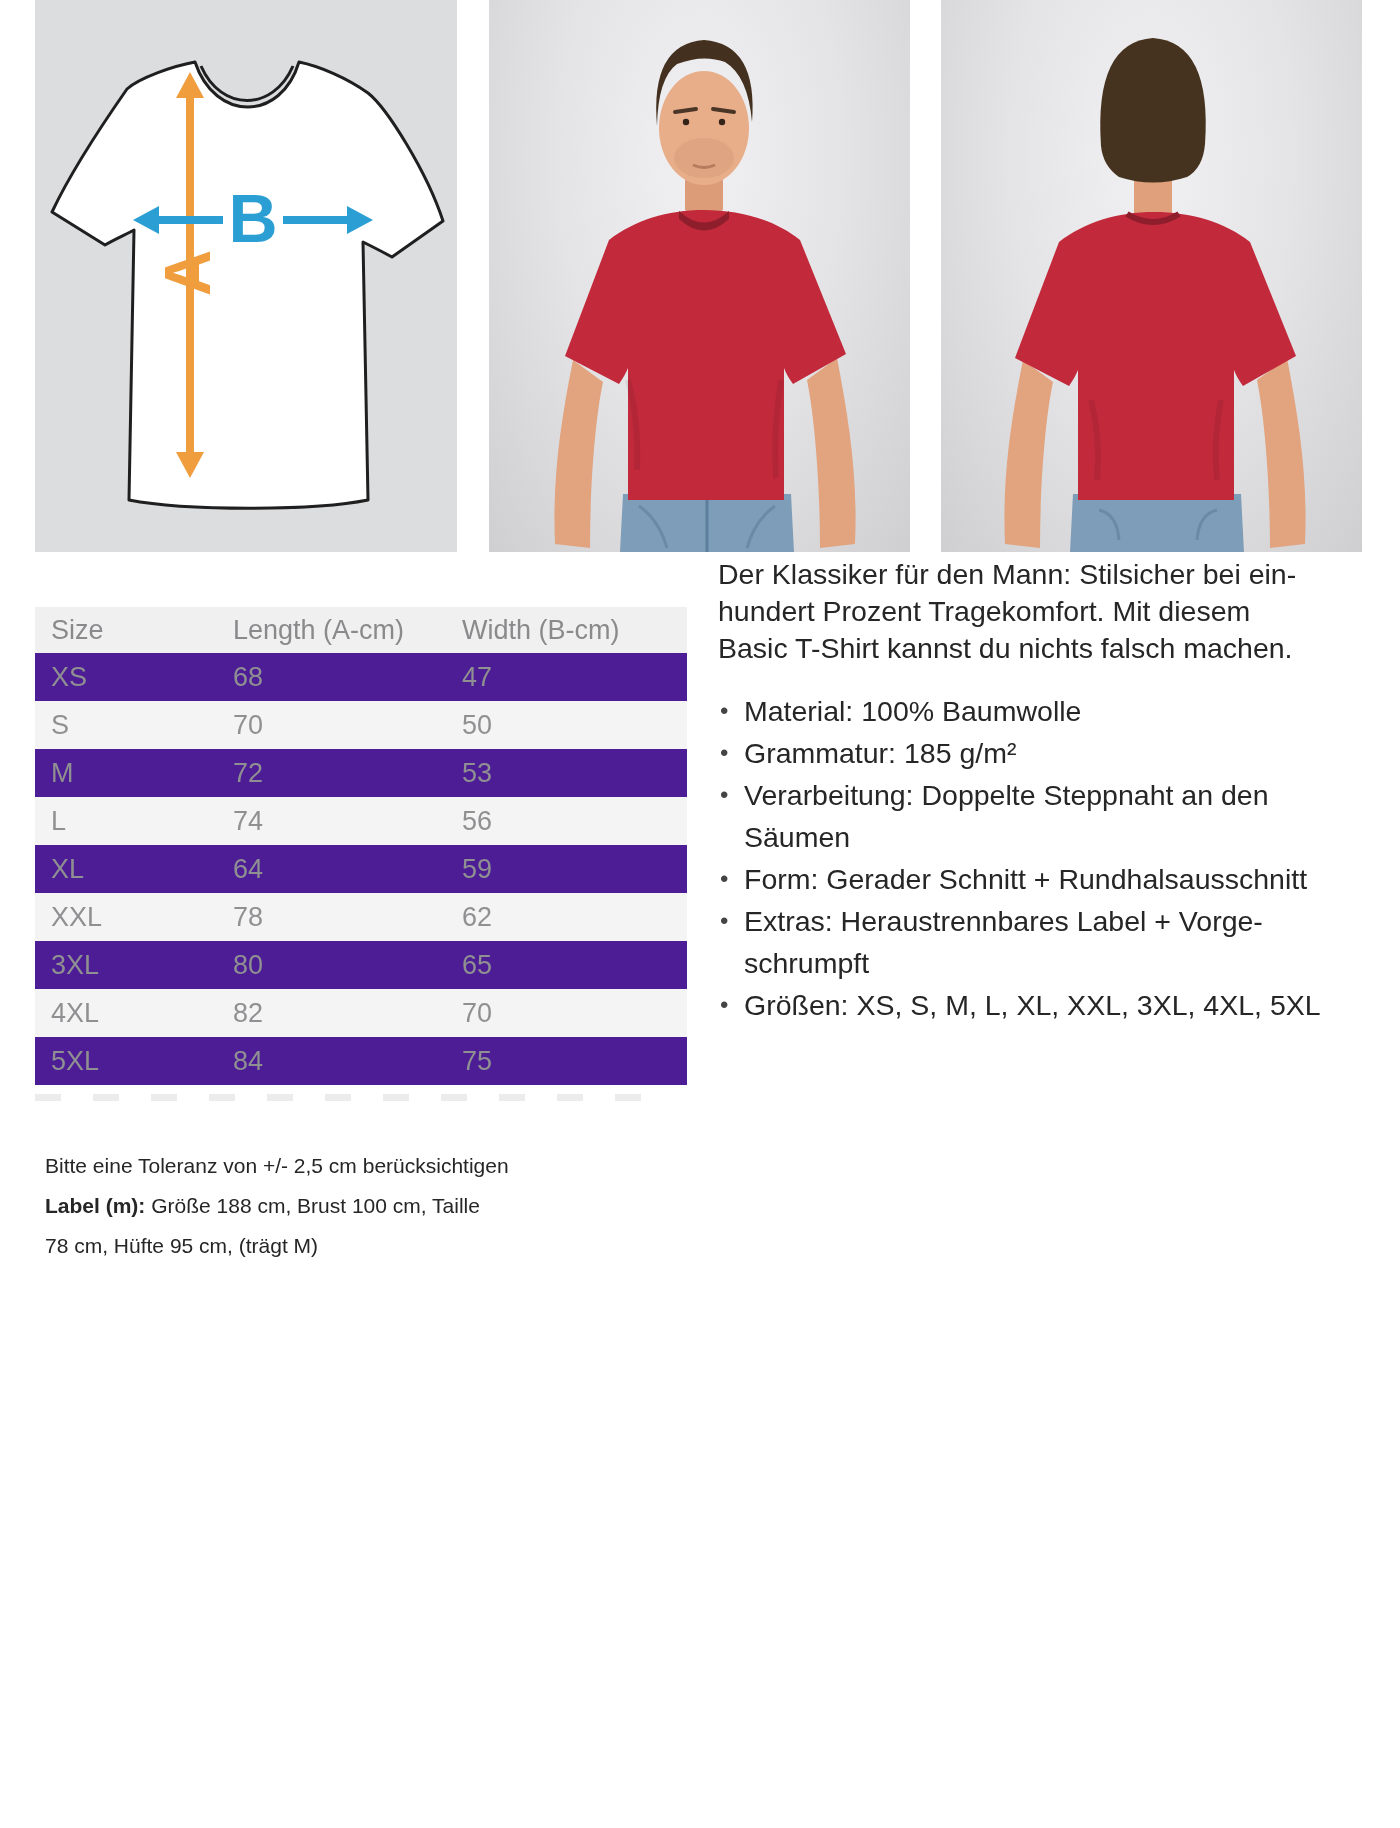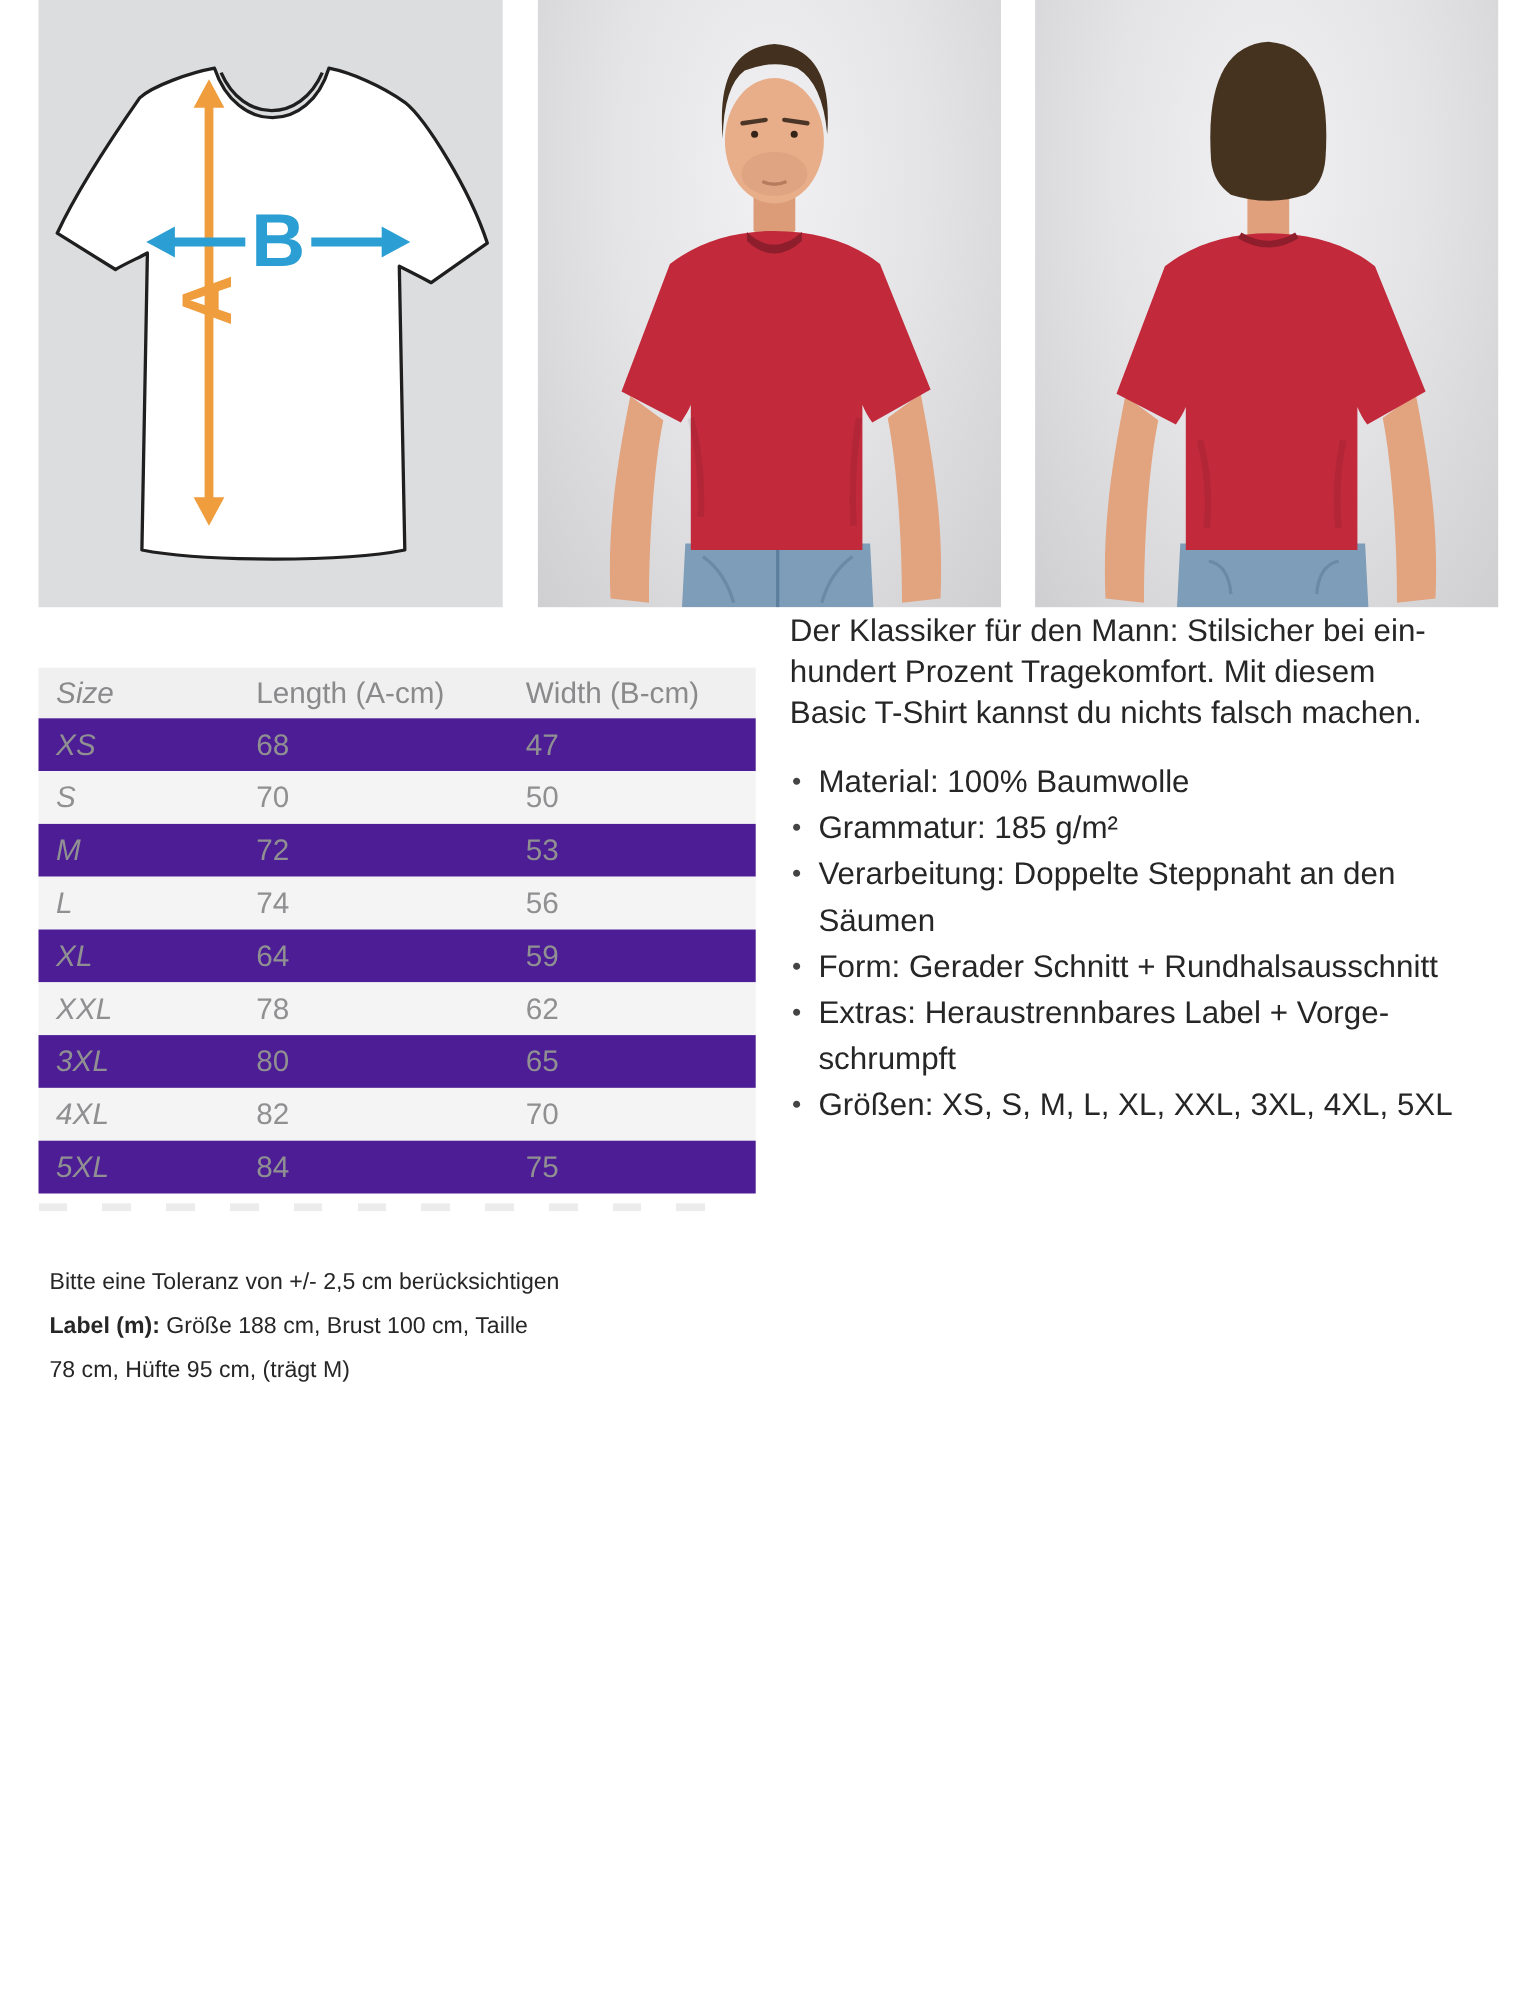--- a/index.html
+++ b/index.html
@@ -9,23 +9,23 @@
   .panel-diagram{left:35px;width:422px;background:#dcdddf;}
   .panel-photo{background:radial-gradient(ellipse at 50% 28%, #f1f1f3 0%, #e4e4e6 48%, #cfcfd2 100%);}
   .panel-front{left:489px;width:421px;}
   .panel-back{left:941px;width:421px;}
   .panel svg{display:block;width:100%;height:100%;}
 
   
   .size-table{position:absolute;left:35px;top:607px;width:652px;font-size:27px;color:#909092;}
   .trow{display:flex;align-items:center;height:48px;}
   .thead{height:46px;background:#f0f0f0;color:#8a8a8c;}
-  .trow .c1{width:198px;padding-left:16px;box-sizing:border-box;font-style:italic;}
+  .trow .c1{width:198px;padding-left:16px;box-sizing:border-box;}
   .trow .c2{width:229px;}
-  .trow .c3{flex:1;margin-left:16px;}
+  .trow .c3{flex:1;}
   .row-dark{background:#4c1d95;justify-content:flex-end;}
   .row-light{background:#f4f4f5;}
   .table-artifact{position:absolute;left:35px;top:1094px;width:618px;height:7px;opacity:.55;
      background:repeating-linear-gradient(90deg,#dcdcdc 0 26px, #ffffff 26px 58px);}
 
   
   .description{position:absolute;left:718px;top:556px;width:622px;color:#262626;}
   .desc-intro{font-size:28.5px;line-height:37px;}
   .desc-list{margin:23px 0 0 0;padding:0;list-style:none;font-size:28.5px;line-height:42px;}
   .desc-list li{position:relative;padding-left:26px;}

